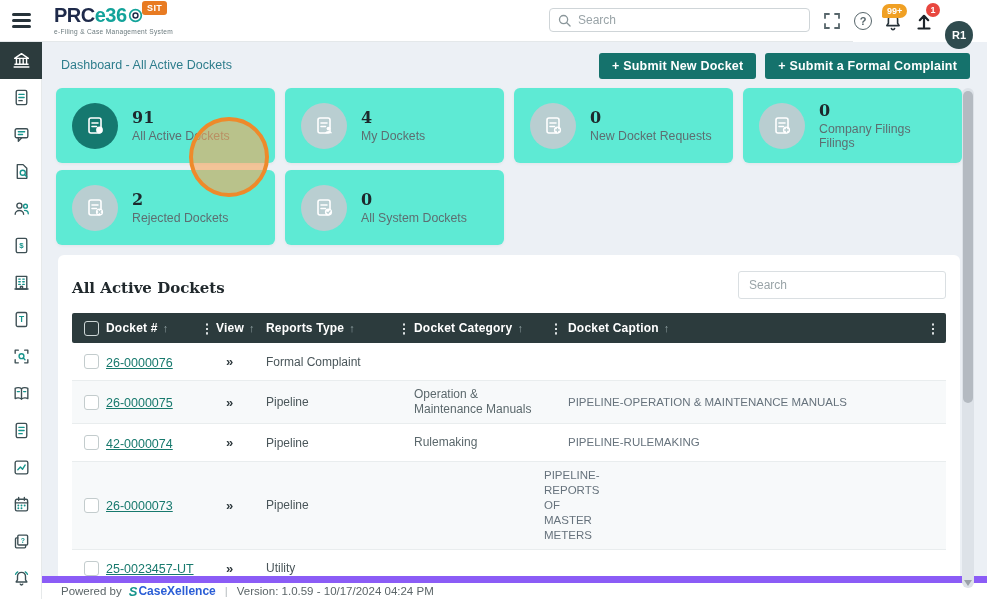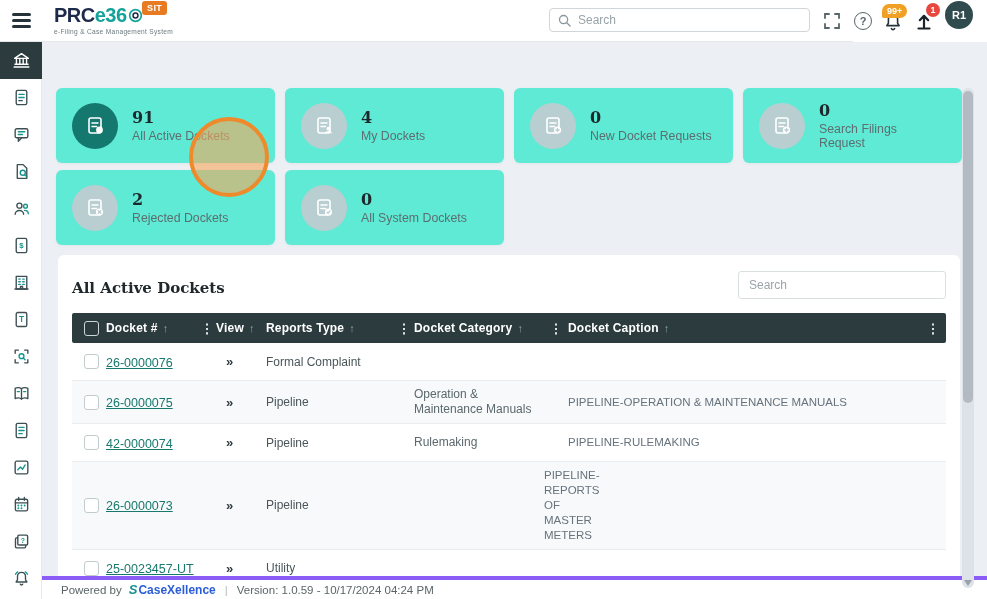--- a/index.html
+++ b/index.html
@@ -28,21 +28,21 @@
   .tb-ico { position:absolute; top:11px; width:20px; height:20px; cursor:pointer; }
   .fullscreen { left:822px; }
   .help { left:854px; width:18px; height:18px; top:12px; border:1.6px solid #57666b; border-radius:50%;
           color:#57666b; font-size:11px; font-weight:700; display:flex; align-items:center; justify-content:center; }
   .bell-wrap { position:absolute; left:884px; top:12px; width:18px; height:20px; cursor:pointer; }
   .badge-99 { position:absolute; left:-2px; top:-8px; background:#f0a024; color:#fff; font-size:9px; font-weight:700;
               padding:2px 5px; border-radius:8px 8px 8px 2px; }
   .upload-wrap { position:absolute; left:914px; top:11px; width:20px; height:20px; cursor:pointer; }
   .badge-red { position:absolute; right:-6px; top:-8px; background:#e8473f; color:#fff; font-size:9px; font-weight:700;
                width:14px; height:14px; border-radius:50%; display:flex; align-items:center; justify-content:center; }
-  .avatar { position:absolute; left:945px; top:1px; width:28px; height:28px; border-radius:50%; background:#2f4b4e;
+  .avatar { position:absolute; left:945px; top:21px; width:28px; height:28px; border-radius:50%; background:#2f4b4e;
             color:#fff; font-size:11px; font-weight:700; display:flex; align-items:center; justify-content:center; cursor:pointer; }
 
   
   .side { position:absolute; left:0; top:42px; width:42px; height:557px; background:#fff;
           border-right:1px solid #e6e9ea; z-index:20; }
   .side-item { width:42px; height:37px; display:flex; align-items:center; justify-content:center; cursor:pointer; }
   .side-item svg { width:19px; height:19px; }
   .side-item.active { background:#2c3b3d; }
   .side-item.active svg * { stroke:#fff !important; fill:none !important; }
   .side-item svg text { stroke:none !important; }
@@ -93,21 +93,21 @@
   .trow { min-height:38px; border-bottom:1px solid #e9edee; background:#fff; padding:6px 0; }
   .trow.alt { background:#f7f9fa; }
   .td-docket a { color:#17796d; font-size:12.5px; text-decoration:underline; cursor:pointer; }
   .td-view { color:#2f3a3e; font-size:13px; font-weight:700; letter-spacing:-1px; cursor:pointer; padding-left:10px; }
   .td-type { font-size:12px; color:#4a565a; }
   .td-cat { font-size:12px; color:#5b686c; line-height:1.25; padding-right:8px; }
   .td-cap { font-size:11.5px; color:#67737d; line-height:1.3; padding-right:10px; }
 
   
   .footer { position:absolute; left:42px; bottom:0; width:945px; height:23px; background:#fff;
-            border-top:4px solid #8b5cf6; display:flex; align-items:center; font-size:11.5px; color:#5b6568; z-index:25; }
+            border-top:7px solid #8b5cf6; display:flex; align-items:center; font-size:11.5px; color:#5b6568; z-index:25; }
   .footer .pb { margin-left:19px; }
   .fbrand { display:flex; align-items:center; margin-left:7px; cursor:pointer; }
   .fbolt { color:#16948c; font-weight:800; font-style:italic; font-size:13px; margin-right:1px; }
   .fname { color:#2b5ed6; font-weight:700; font-size:12px; }
   .fsep { margin:0 9px; color:#b3babd; }
 
   
   .sbar { position:absolute; right:13px; top:88px; width:12px; height:500px; background:#dde2e8; border-radius:6px; z-index:40; }
   .sthumb { position:absolute; left:1px; top:3px; width:10px; height:312px; background:#b4bac1; border-radius:5px; cursor:grab; }
   .sarrow { position:absolute; left:2px; bottom:2px; width:0; height:0; border-left:4px solid transparent;
@@ -264,20 +264,27 @@
     <div class="side-item">
       <svg viewBox="0 0 18 18" fill="none" stroke="#3d4f54" stroke-width="1.3" stroke-linecap="round" stroke-linejoin="round">
         <path d="M9 3.2c-2.3 0-3.8 1.7-3.8 4v3.1L3.9 12.3h10.2l-1.3-2v-3.1c0-2.3-1.5-4-3.8-4z"></path>
           <path d="M7.8 14.3a1.3 1.3 0 002.4 0"></path>
           <path d="M3.4 5c.4-1 1.1-1.8 2-2.3M14.6 5c-.4-1-1.1-1.8-2-2.3" stroke="#16948c"></path>
       </svg>
     </div>
   </div>
 
   <div class="main">
+    <div class="crumb-row">
+      <div class="breadcrumb">Dashboard - All Active Dockets</div>
+      <div class="top-actions">
+        <button class="btn-teal">+ Submit New Docket</button>
+        <button class="btn-teal">+ Submit a Formal Complaint</button>
+      </div>
+    </div>
 
     <div class="cards">
       <div class="card c0">
         <div class="circ teal">
           <svg width="24" height="24" viewBox="0 0 24 24" fill="none" stroke="#fff" stroke-width="1.6" stroke-linecap="round">
             <rect x="6" y="4" width="12" height="15" rx="2"></rect>
               <path d="M9 9h6M9 12.5h4.5"></path>
               <circle cx="16.5" cy="16" r="3.4" fill="#fff" stroke="none"></circle>
           </svg>
         </div>
@@ -318,21 +325,21 @@
         <div class="circ mute">
           <svg width="24" height="24" viewBox="0 0 24 24" fill="none" stroke="#fff" stroke-width="1.6" stroke-linecap="round">
             <rect x="6" y="4" width="12" height="15" rx="2"></rect>
               <path d="M9 9h6M9 12.5h4.5"></path>
               <circle cx="16.5" cy="16" r="3.6" fill="#fff" stroke="none"></circle>
               <path d="M16.5 14.3v3.4M14.8 16h3.4" style="stroke:var(--cc)" stroke-width="1.3"></path>
           </svg>
         </div>
         <div class="txt">
             <div class="val">0</div>
-        <div class="lbl">Search Filings Request</div>
+        <div class="lbl">Company Filings Filings</div>
           </div>
       </div>
       <div class="card c4">
         <div class="circ mute">
           <svg width="24" height="24" viewBox="0 0 24 24" fill="none" stroke="#fff" stroke-width="1.6" stroke-linecap="round">
             <rect x="6" y="4" width="12" height="15" rx="2"></rect>
               <path d="M9 9h6M9 12.5h4.5"></path>
               <circle cx="16.5" cy="16" r="3.6" fill="#fff" stroke="none"></circle>
               <path d="M15.2 14.7l2.6 2.6M17.8 14.7l-2.6 2.6" style="stroke:var(--cc)" stroke-width="1.3"></path>
           </svg>

